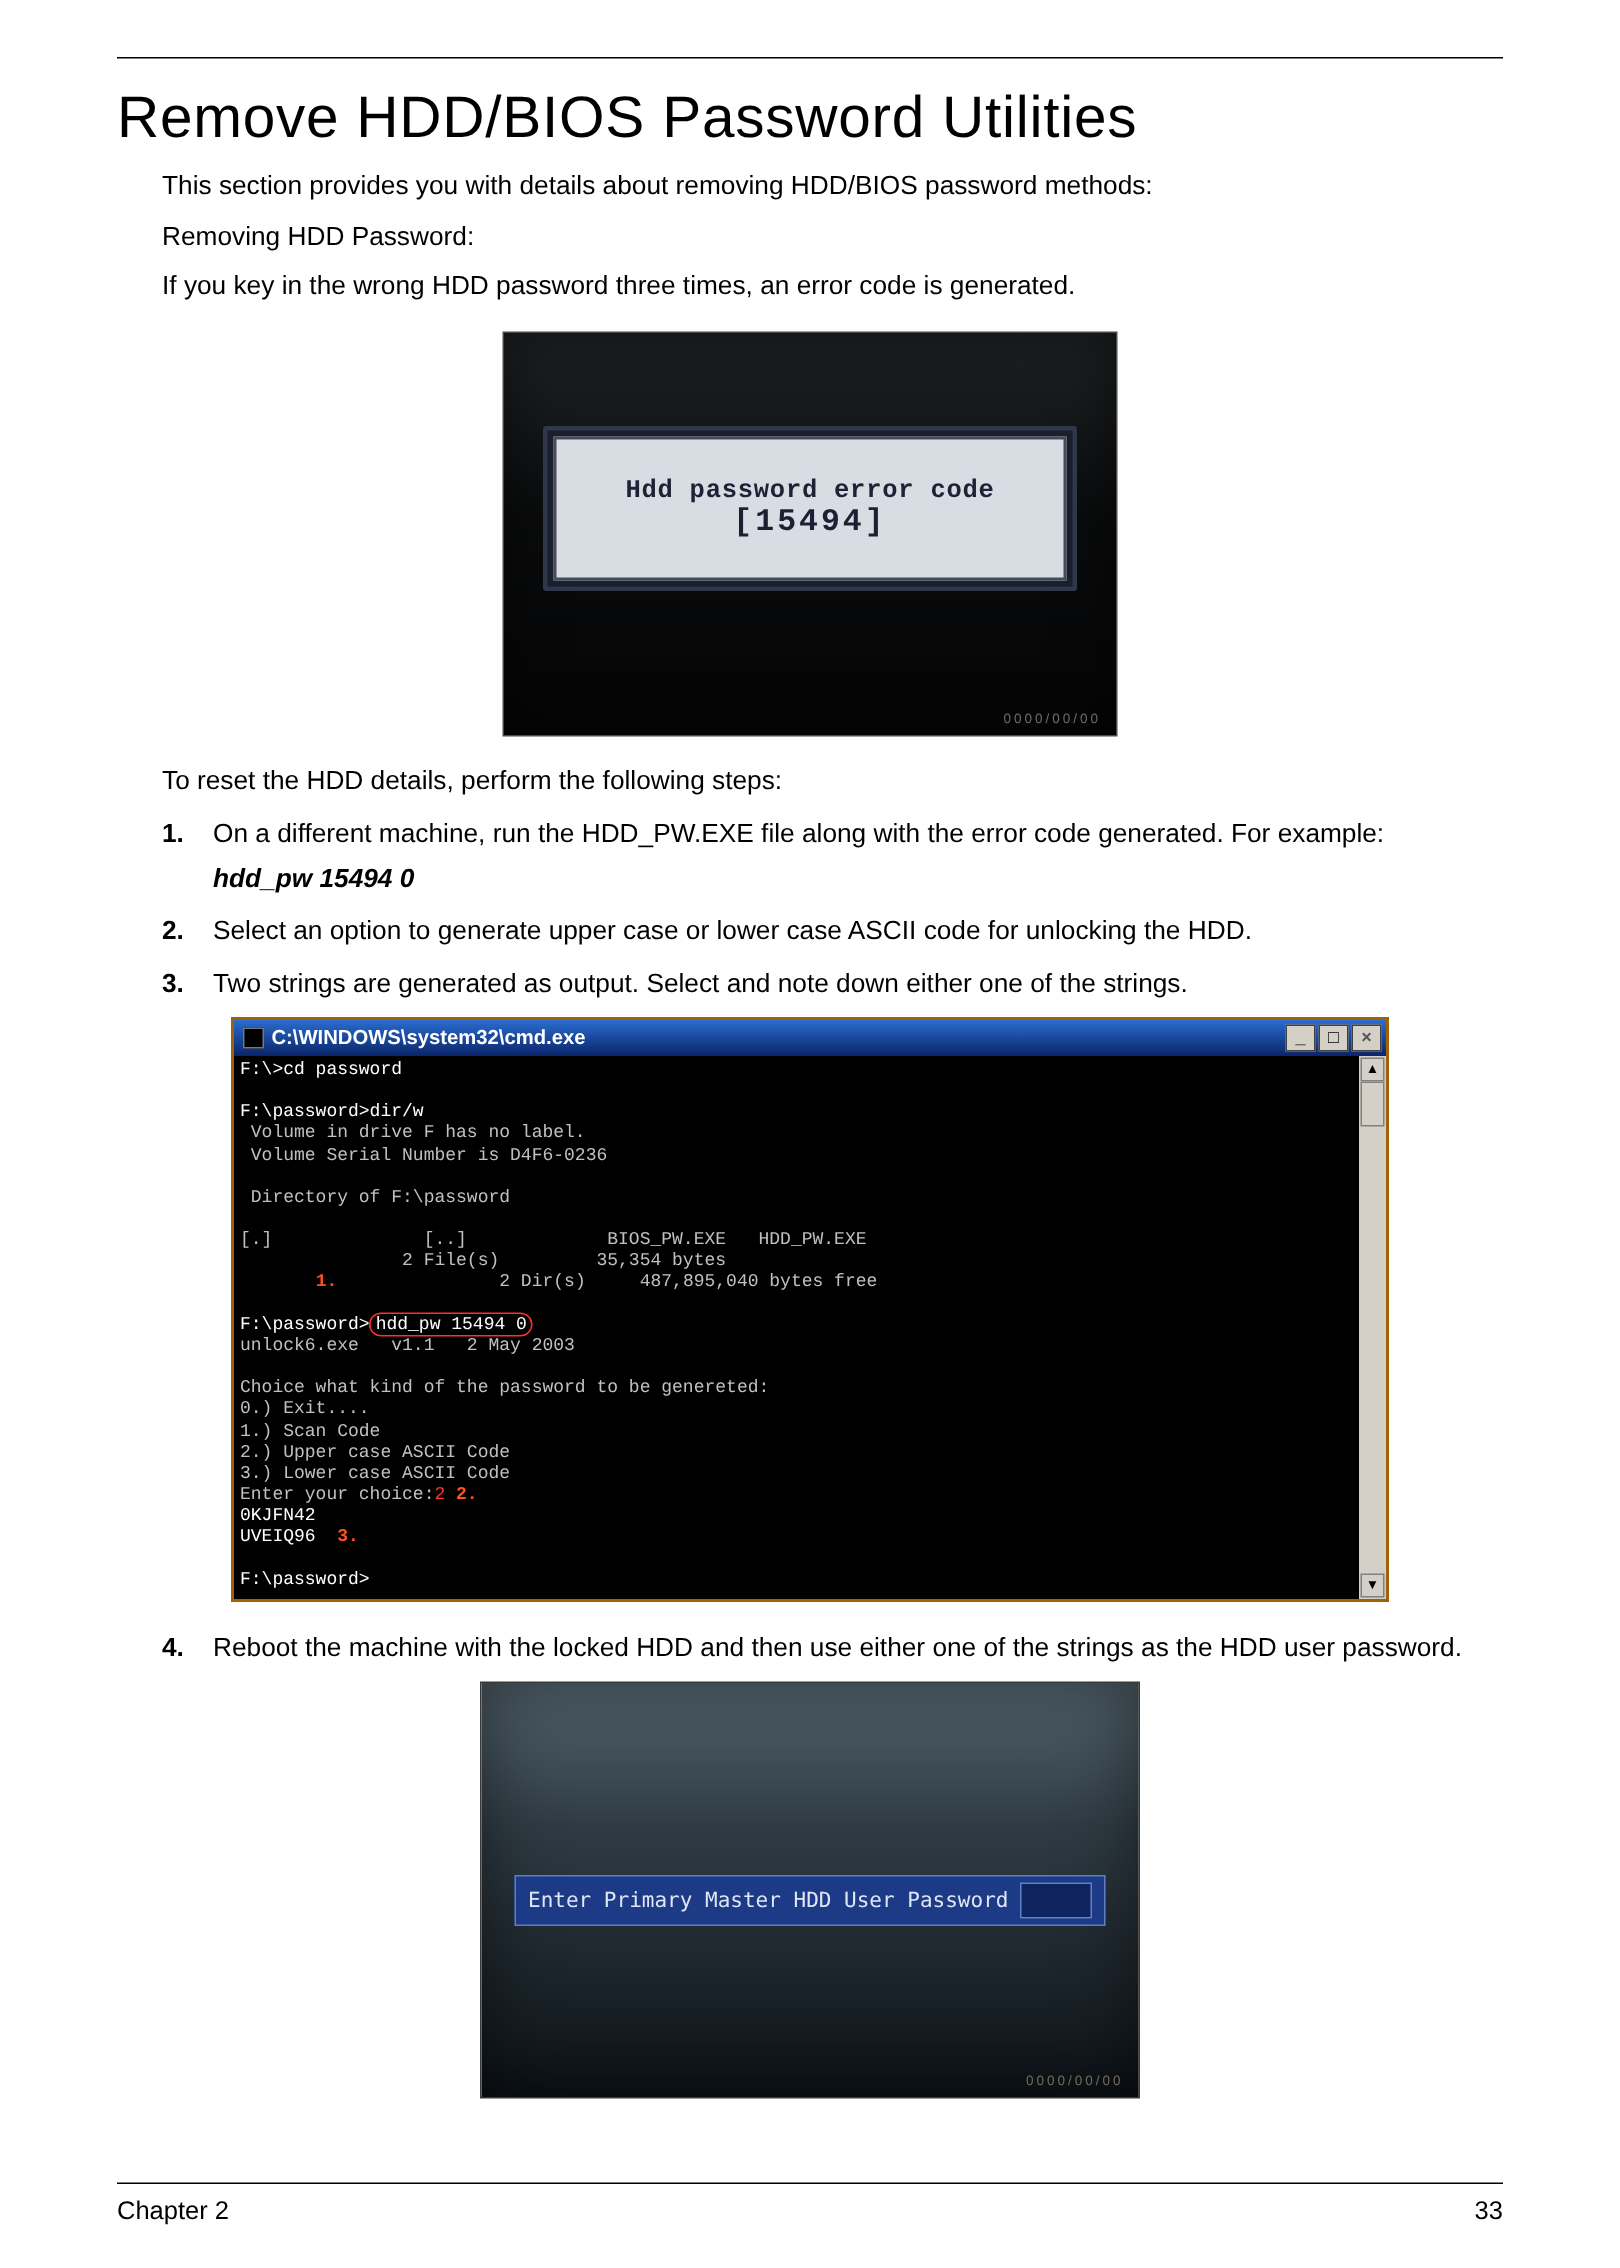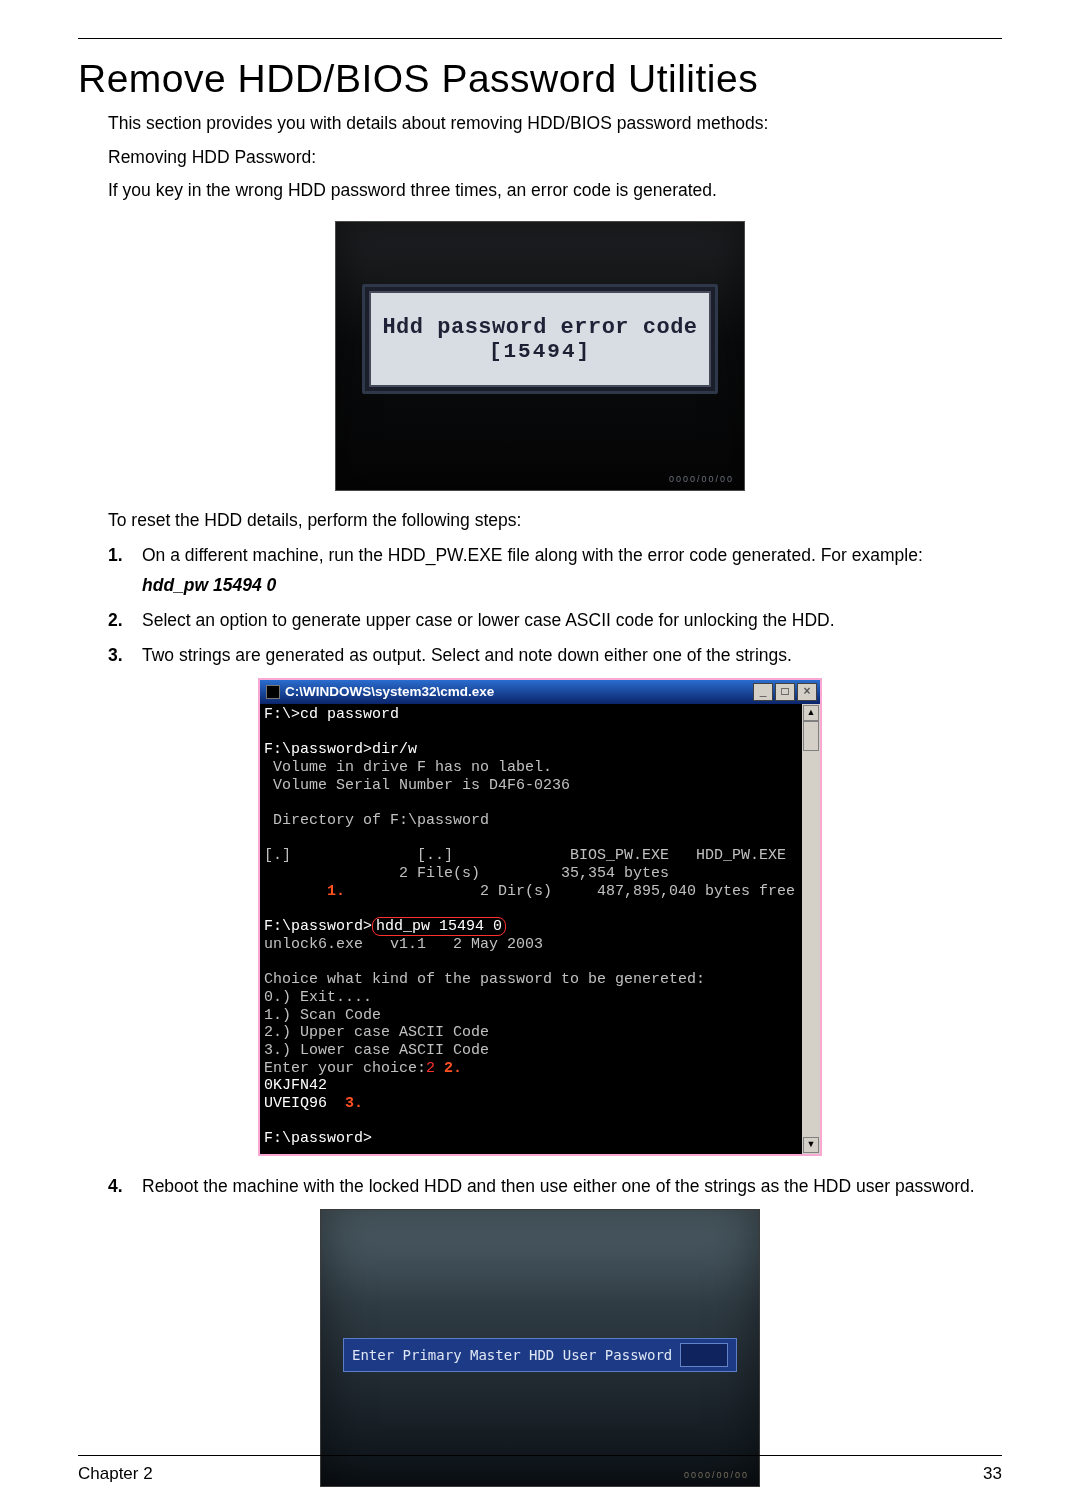--- a/index.html
+++ b/index.html
@@ -66,21 +66,21 @@
     background: #d8dde3;
     display: flex;
     flex-direction: column;
     align-items: center;
     justify-content: center;
     padding: 6px 8px;
   }
   .fig1-line1 {
     font-family: "Courier New", monospace;
     font-weight: 700;
-    font-size: 22px;
+    font-size: 17px;
     color: #1f2236;
     letter-spacing: 0.5px;
   }
   .fig1-line2 {
     font-family: Liberation Mono, monospace;
     font-weight: 700;
     font-size: 21px;
     color: #1d2033;
     letter-spacing: 2px;
   }
@@ -110,23 +110,23 @@
   }
   .step-txt { flex: 1; }
   .step-cmd {
     margin-top: 6px;
     font-weight: 700;
     font-style: italic;
   }
 
   
   .fig2 {
-    width: 564px;
+    width: 772px;
     background: #00008b;
-    border: 2px solid #f9a8d4;
+    border: 2px solid #a16207;
     position: relative;
   }
   .fig2-titlebar {
     height: 24px;
     background: linear-gradient(180deg, #2a6dcf 0%, #0a246a 100%);
     display: flex;
     align-items: center;
     justify-content: space-between;
     padding: 0 3px 0 6px;
   }
@@ -161,21 +161,21 @@
   .fig2-btn.close { background: #d4d0c8; color:#555;}
   .fig2-body {
     background: #000;
     position: relative;
     display: flex;
   }
   .fig2-terminal {
     flex: 1;
     padding: 2px 4px 6px 4px;
     font-family: "Lucida Console", "Courier New", monospace;
-    font-size: 15px;
+    font-size: 12px;
     line-height: 1.18;
     color: #c0c0c0;
     white-space: pre;
   }
   .fig2-scroll {
     width: 18px;
     background: #d4d0c8;
     display: flex;
     flex-direction: column;
     justify-content: space-between;

